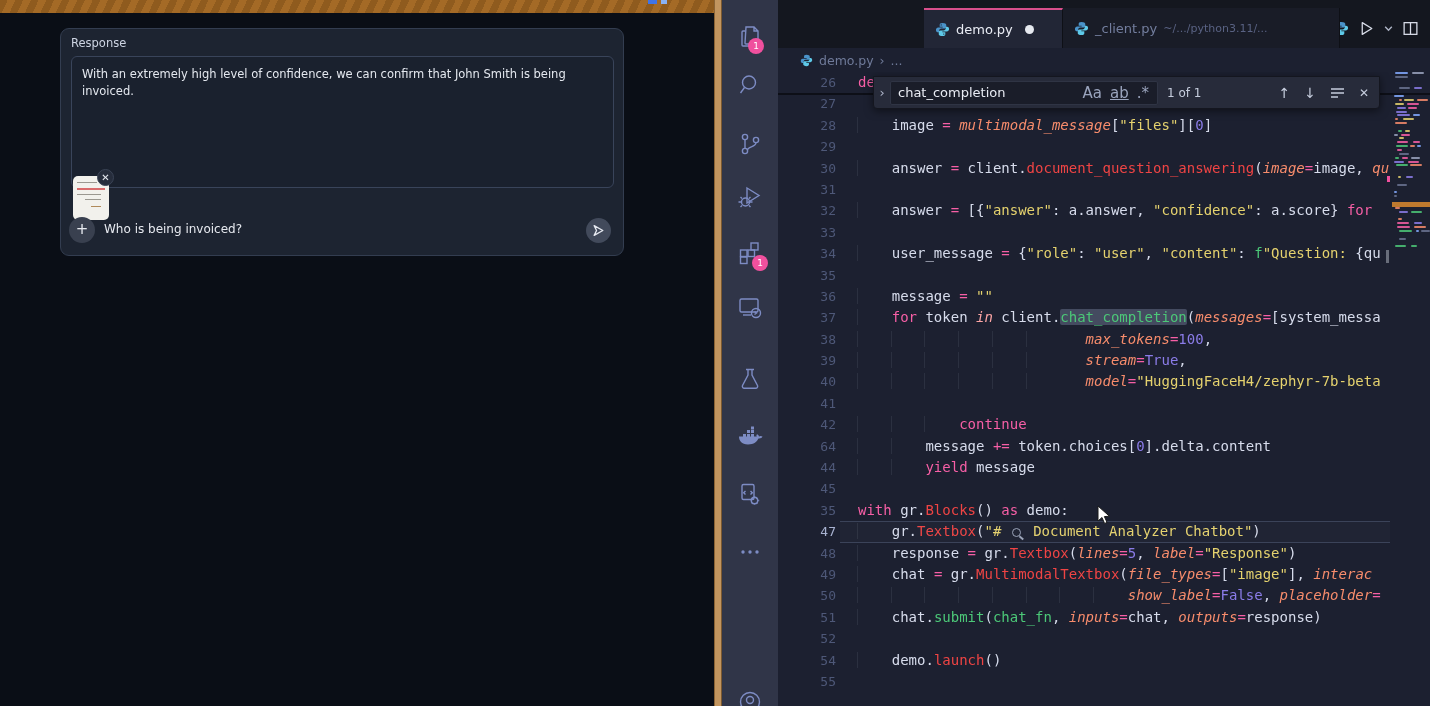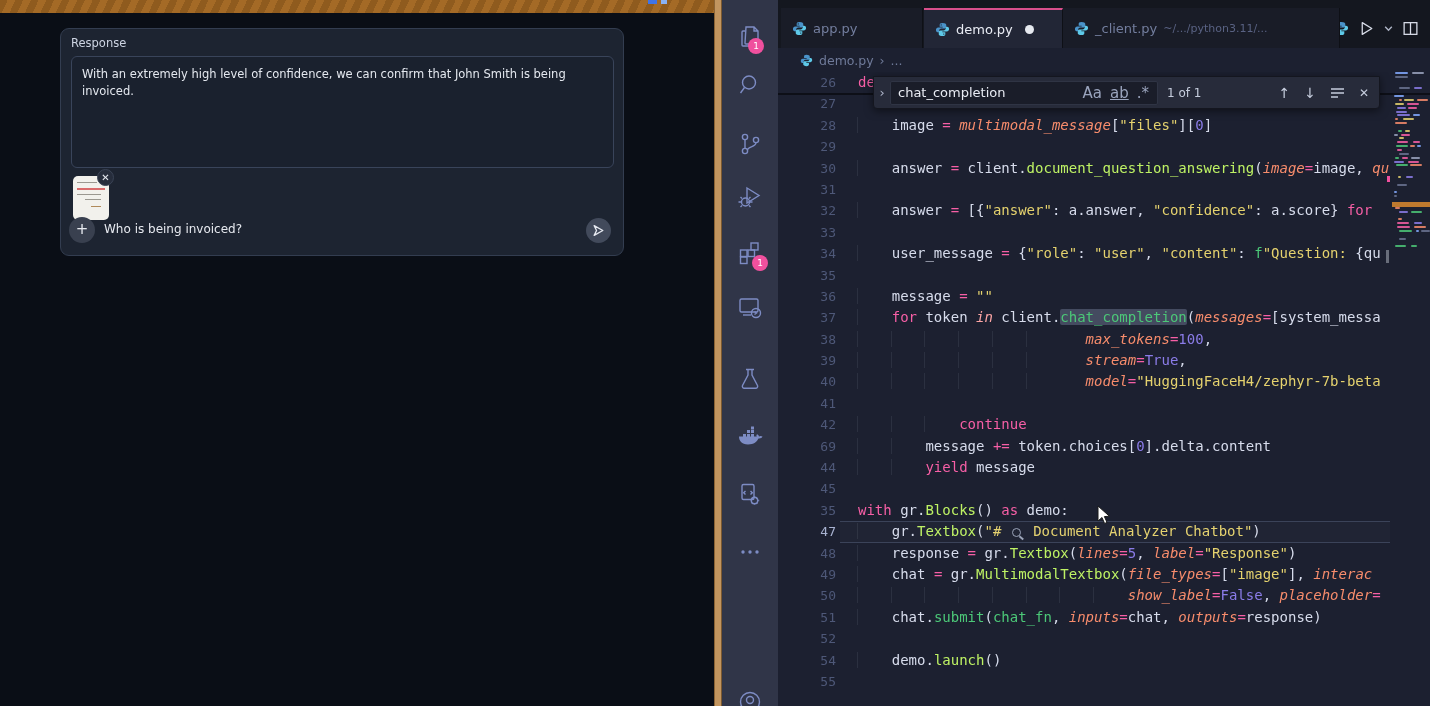--- a/index.html
+++ b/index.html
@@ -8,21 +8,21 @@
   
   #left-pane { position:absolute; left:0; top:0; width:714px; height:706px; background:#0a0e16; }
   #orange-bar { position:absolute; left:0; top:0; width:714px; height:13px;
     background:repeating-linear-gradient(115deg,#8f5b1e 0 7px,#a46a26 7px 14px); }
   .speck1 { position:absolute; left:648px; top:0; width:9px; height:4px; background:#3f74e8; }
   .speck2 { position:absolute; left:661px; top:0; width:6px; height:4px; background:#8ab2f5; }
 
   #app-card { position:absolute; left:60px; top:28px; width:564px; height:228px;
     background:#1d2431; border:1px solid #333d50; border-radius:9px; }
   #response-label { position:absolute; left:10px; top:7px; font-size:11.5px; color:#cdd4e2; }
-  #response-box { position:absolute; left:10px; top:27px; width:543px; height:112px;
+  #response-box { position:absolute; left:10px; top:27px; width:543px; height:132px;
     background:#1a212e; border:1px solid #39445a; border-radius:6px; padding:9px 10px;
     font-size:11.5px; color:#e4e8ef; line-height:1.5; font-family:"DejaVu Sans",sans-serif; }
 
   #thumb { position:absolute; left:12px; top:147px; width:36px; height:44px;
     background:#f2f1ec; border-radius:5px; }
   .t-line { position:absolute; left:4px; height:1px; background:#9b9890; }
   .t-red  { position:absolute; left:4px; right:4px; top:12px; height:2px; background:#d96b6b; }
   #thumb-close { position:absolute; left:36px; top:140px; width:17px; height:17px; border-radius:50%;
     background:#262d3c; color:#e8ebf1; font-size:10px; line-height:16px; text-align:center; border:1px solid #3a4355; }
 
@@ -67,21 +67,21 @@
   #code-lines { position:absolute; left:0; top:0; right:0; }
   .row { position:relative; height:21.4px; white-space:pre; }
   .ln { position:absolute; left:0; width:58px; text-align:right; color:#4e5878;
     font:13px/21.4px "DejaVu Sans Mono",monospace; }
   .row.cur .ln { color:#a8b2d0; }
   .lc { position:absolute; left:80px; top:0; font:14px/21.4px "DejaVu Sans Mono",monospace; color:#d7dcec; }
   .row.cur::after { content:""; position:absolute; left:62px; right:40px; top:0; bottom:0;
     border-top:1px solid #3b4359; border-bottom:1px solid #3b4359; background:rgba(255,255,255,.02); }
   .tk-p { color:#d7dcec; } .tk-k { color:#f75fa6; } .tk-v { color:#8b7ce8; }
   .tk-o { color:#f78c6c; font-style:italic; } .tk-s { color:#e5d26e; }
-  .tk-fb { color:#bef264; } .tk-fg { color:#4cc878; } .tk-ki { color:#fca5a5; font-style:italic; }
+  .tk-fb { color:#ef4444; } .tk-fg { color:#4cc878; } .tk-ki { color:#fca5a5; font-style:italic; }
   .tk-hi { color:#4cc878; background:rgba(125,137,165,.42); border-radius:2px; }
   .tk-ig { border-left:1px solid #2b3040; margin-left:-1px; }
   .magicon { display:inline-block; width:9px; height:9px; border:1.5px solid #9aa3b8; border-radius:50%;
     position:relative; margin:0 4px 0 2px; vertical-align:-1px; }
   .magicon::after { content:""; position:absolute; width:5px; height:1.5px; background:#9aa3b8;
     right:-4px; bottom:-2px; transform:rotate(40deg); }
   #sticky-border { position:absolute; left:0; top:21px; right:0; height:2px; background:#0d0f17; }
 
   
   #find-widget { position:absolute; left:95px; top:4px; width:507px; height:33px; background:#272b3a;
@@ -226,27 +226,20 @@
     </div>
     <div class="act-ic" style="top:688px">
       <svg viewBox="0 0 28 28">
           <circle cx="14" cy="14" r="9.5"></circle>
           <circle cx="14" cy="12" r="3.5"></circle>
         </svg>
     </div>
   </div>
 
   <div id="tabstrip">
-    <div class="tab" style="left:3px;width:142px">
-      <svg class="pyico" viewBox="0 0 16 16">
-          <path d="M8 1 c-2.5 0 -3 1 -3 2 v2 h3.2 v.8 H3.4 c-1.3 0 -2.4 1 -2.4 2.7 c0 1.7 1 2.5 2.2 2.5 h1.3 v-1.7 c0 -1.3 1.1 -2.3 2.4 -2.3 h3.3 c1 0 1.8 -.8 1.8 -1.9 V3 c0 -1 -1.4 -2 -4 -2 z M6.6 2.4 a.7 .7 0 1 1 0 1.4 a.7 .7 0 0 1 0 -1.4" fill="#4a93c9"></path>
-          <path d="M8 15 c2.5 0 3 -1 3 -2 v-2 H7.8 v-.8 h4.8 c1.3 0 2.4 -1 2.4 -2.7 c0 -1.7 -1 -2.5 -2.2 -2.5 h-1.3 v1.7 c0 1.3 -1.1 2.3 -2.4 2.3 H5.8 c-1 0 -1.8 .8 -1.8 1.9 V13 c0 1 1.4 2 4 2 z M9.4 13.6 a.7 .7 0 1 1 0 -1.4 a.7 .7 0 0 1 0 1.4" fill="#5ec9e8"></path>
-        </svg>
-      <span>app.py</span>
-    </div>
     <div class="tab active" style="left:146px;width:139px">
       <svg class="pyico" viewBox="0 0 16 16">
           <path d="M8 1 c-2.5 0 -3 1 -3 2 v2 h3.2 v.8 H3.4 c-1.3 0 -2.4 1 -2.4 2.7 c0 1.7 1 2.5 2.2 2.5 h1.3 v-1.7 c0 -1.3 1.1 -2.3 2.4 -2.3 h3.3 c1 0 1.8 -.8 1.8 -1.9 V3 c0 -1 -1.4 -2 -4 -2 z M6.6 2.4 a.7 .7 0 1 1 0 1.4 a.7 .7 0 0 1 0 -1.4" fill="#4a93c9"></path>
           <path d="M8 15 c2.5 0 3 -1 3 -2 v-2 H7.8 v-.8 h4.8 c1.3 0 2.4 -1 2.4 -2.7 c0 -1.7 -1 -2.5 -2.2 -2.5 h-1.3 v1.7 c0 1.3 -1.1 2.3 -2.4 2.3 H5.8 c-1 0 -1.8 .8 -1.8 1.9 V13 c0 1 1.4 2 4 2 z M9.4 13.6 a.7 .7 0 1 1 0 -1.4 a.7 .7 0 0 1 0 1.4" fill="#5ec9e8"></path>
         </svg>
       <span>demo.py</span>
       <span class="dirty-dot"></span>
     </div>
     <div class="tab" style="left:285px;width:277px">
       <svg class="pyico" viewBox="0 0 16 16">
@@ -298,21 +291,21 @@
         <div class="row"><span class="ln">33</span><span class="lc"></span></div>
         <div class="row"><span class="ln">34</span><span class="lc"><span class="tk-ig">    </span><span class="tk-p">user_message </span><span class="tk-k">=</span><span class="tk-p"> {</span><span class="tk-s">"role"</span><span class="tk-p">: </span><span class="tk-s">"user"</span><span class="tk-p">, </span><span class="tk-s">"content"</span><span class="tk-p">: </span><span class="tk-fg">f</span><span class="tk-s">"Question: </span><span class="tk-p">{qu</span></span></div>
         <div class="row"><span class="ln">35</span><span class="lc"></span></div>
         <div class="row"><span class="ln">36</span><span class="lc"><span class="tk-ig">    </span><span class="tk-p">message </span><span class="tk-k">=</span><span class="tk-p"> </span><span class="tk-s">""</span></span></div>
         <div class="row"><span class="ln">37</span><span class="lc"><span class="tk-ig">    </span><span class="tk-k">for</span><span class="tk-p"> token </span><span class="tk-ki">in</span><span class="tk-p"> client.</span><span class="tk-hi">chat_completion</span><span class="tk-p">(</span><span class="tk-o">messages</span><span class="tk-k">=</span><span class="tk-p">[system_messa</span></span></div>
         <div class="row"><span class="ln">38</span><span class="lc"><span class="tk-ig">    </span><span class="tk-ig">    </span><span class="tk-ig">    </span><span class="tk-ig">    </span><span class="tk-ig">    </span><span class="tk-ig">    </span><span class="tk-p">   </span><span class="tk-o">max_tokens</span><span class="tk-k">=</span><span class="tk-v">100</span><span class="tk-p">,</span></span></div>
         <div class="row"><span class="ln">39</span><span class="lc"><span class="tk-ig">    </span><span class="tk-ig">    </span><span class="tk-ig">    </span><span class="tk-ig">    </span><span class="tk-ig">    </span><span class="tk-ig">    </span><span class="tk-p">   </span><span class="tk-o">stream</span><span class="tk-k">=</span><span class="tk-v">True</span><span class="tk-p">,</span></span></div>
         <div class="row"><span class="ln">40</span><span class="lc"><span class="tk-ig">    </span><span class="tk-ig">    </span><span class="tk-ig">    </span><span class="tk-ig">    </span><span class="tk-ig">    </span><span class="tk-ig">    </span><span class="tk-p">   </span><span class="tk-o">model</span><span class="tk-k">=</span><span class="tk-s">"HuggingFaceH4/zephyr-7b-beta</span></span></div>
         <div class="row"><span class="ln">41</span></div>
         <div class="row"><span class="ln">42</span><span class="lc"><span class="tk-ig">    </span><span class="tk-ig">    </span><span class="tk-ig">    </span><span class="tk-k">continue</span></span></div>
-        <div class="row"><span class="ln">69</span><span class="lc"><span class="tk-ig">    </span><span class="tk-ig">    </span><span class="tk-p">message </span><span class="tk-k">+=</span><span class="tk-p"> token.choices[</span><span class="tk-v">0</span><span class="tk-p">].delta.content</span></span></div>
+        <div class="row"><span class="ln">64</span><span class="lc"><span class="tk-ig">    </span><span class="tk-ig">    </span><span class="tk-p">message </span><span class="tk-k">+=</span><span class="tk-p"> token.choices[</span><span class="tk-v">0</span><span class="tk-p">].delta.content</span></span></div>
         <div class="row"><span class="ln">44</span><span class="lc"><span class="tk-ig">    </span><span class="tk-ig">    </span><span class="tk-k">yield</span><span class="tk-p"> message</span></span></div>
         <div class="row"><span class="ln">45</span><span class="lc"></span></div>
         <div class="row"><span class="ln">35</span><span class="lc"><span class="tk-k">with</span><span class="tk-p"> gr.</span><span class="tk-fb">Blocks</span><span class="tk-p">() </span><span class="tk-k">as</span><span class="tk-p"> demo:</span></span></div>
         <div class="row cur"><span class="ln">47</span><span class="lc"><span class="tk-ig">    </span><span class="tk-p">gr.</span><span class="tk-fb">Textbox</span><span class="tk-p">(</span><span class="tk-s">"# </span><span class="magicon"></span><span class="tk-s"> Document Analyzer Chatbot"</span><span class="tk-p">)</span></span></div>
         <div class="row"><span class="ln">48</span><span class="lc"><span class="tk-ig">    </span><span class="tk-p">response </span><span class="tk-k">=</span><span class="tk-p"> gr.</span><span class="tk-fb">Textbox</span><span class="tk-p">(</span><span class="tk-o">lines</span><span class="tk-k">=</span><span class="tk-v">5</span><span class="tk-p">, </span><span class="tk-o">label</span><span class="tk-k">=</span><span class="tk-s">"Response"</span><span class="tk-p">)</span></span></div>
         <div class="row"><span class="ln">49</span><span class="lc"><span class="tk-ig">    </span><span class="tk-p">chat </span><span class="tk-k">=</span><span class="tk-p"> gr.</span><span class="tk-fb">MultimodalTextbox</span><span class="tk-p">(</span><span class="tk-o">file_types</span><span class="tk-k">=</span><span class="tk-p">[</span><span class="tk-s">"image"</span><span class="tk-p">], </span><span class="tk-o">interac</span></span></div>
         <div class="row"><span class="ln">50</span><span class="lc"><span class="tk-ig">    </span><span class="tk-ig">    </span><span class="tk-ig">    </span><span class="tk-ig">    </span><span class="tk-ig">    </span><span class="tk-ig">    </span><span class="tk-ig">    </span><span class="tk-ig">    </span><span class="tk-o">show_label</span><span class="tk-k">=</span><span class="tk-v">False</span><span class="tk-p">, </span><span class="tk-o">placeholder</span><span class="tk-k">=</span></span></div>
         <div class="row"><span class="ln">51</span><span class="lc"><span class="tk-ig">    </span><span class="tk-p">chat.</span><span class="tk-fg">submit</span><span class="tk-p">(</span><span class="tk-fg">chat_fn</span><span class="tk-p">, </span><span class="tk-o">inputs</span><span class="tk-k">=</span><span class="tk-p">chat, </span><span class="tk-o">outputs</span><span class="tk-k">=</span><span class="tk-p">response)</span></span></div>
         <div class="row"><span class="ln">52</span><span class="lc"></span></div>
         <div class="row"><span class="ln">54</span><span class="lc"><span class="tk-ig">    </span><span class="tk-p">demo.</span><span class="tk-fb">launch</span><span class="tk-p">()</span></span></div>

